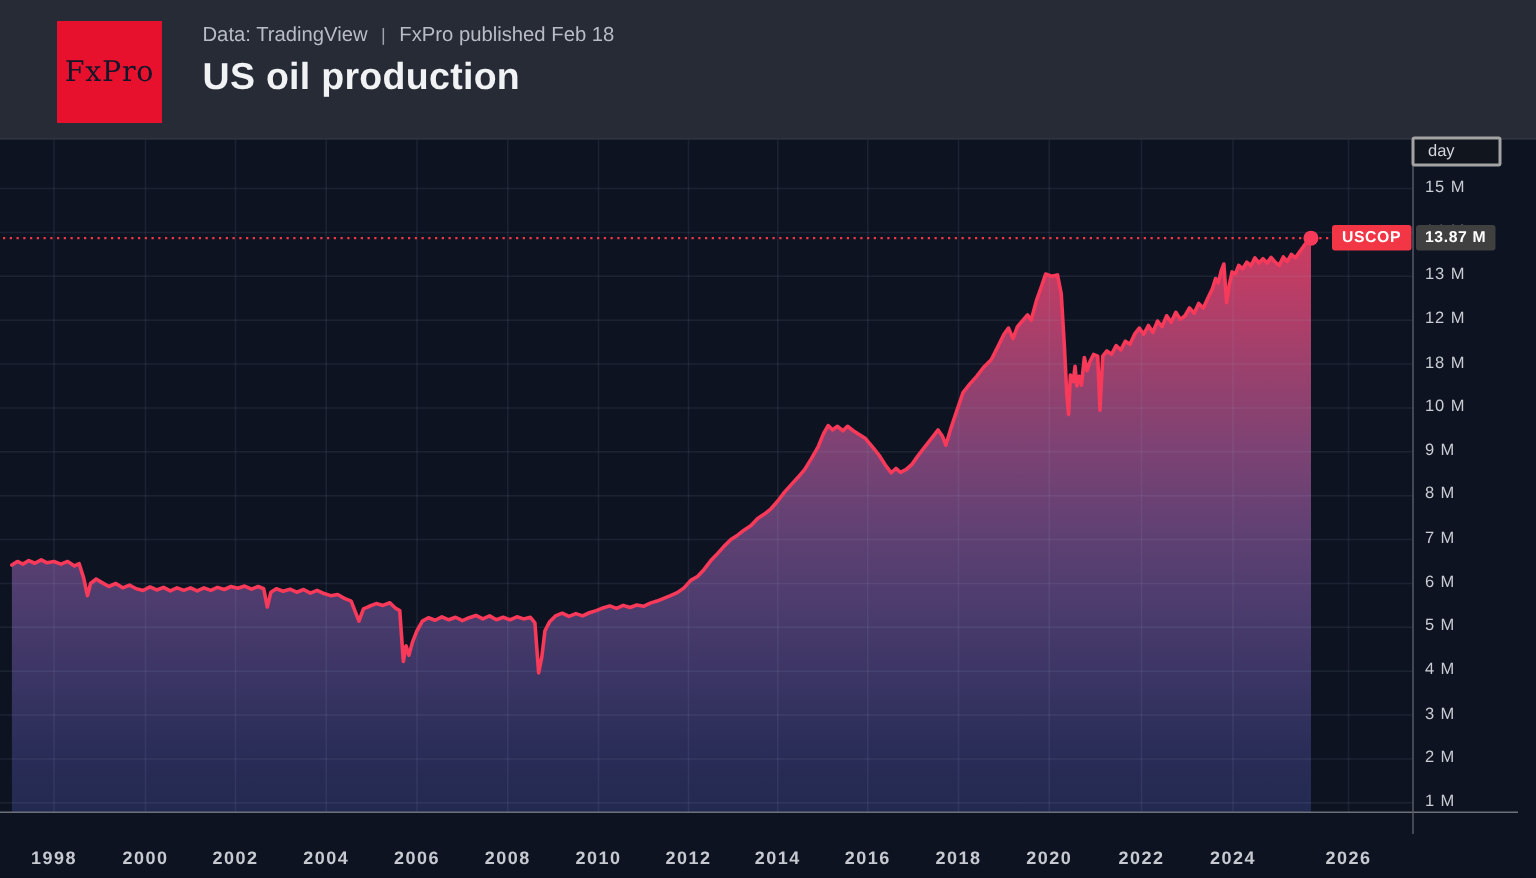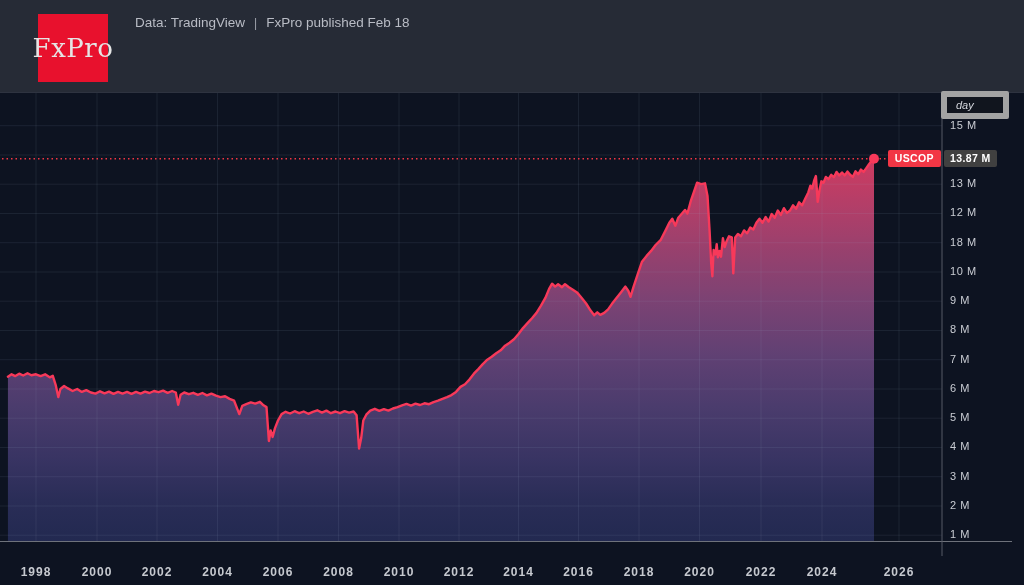--- a/index.html
+++ b/index.html
@@ -4,34 +4,34 @@
 <style>
   html,body{margin:0;padding:0;background:#0d1321;width:1024px;height:585px;overflow:hidden;
     font-family:"Liberation Sans",sans-serif;-webkit-font-smoothing:antialiased;}
   .stage{position:relative;width:1024px;height:585px;background:#0d1321;}
   #chart-svg{position:absolute;left:0;top:0;z-index:1;display:block;}
   
   .header{position:absolute;left:0;top:0;width:1024px;height:92px;background:#262b36;
     border-bottom:1px solid #2e3340;z-index:5;display:flex;align-items:center;}
   .logo{position:absolute;left:38px;top:14px;width:70px;height:68px;display:flex;
     align-items:center;justify-content:center;}
-  .logo-text{font-family:"DejaVu Serif",serif;color:#e5e5e5;font-size:26px;letter-spacing:0.5px;}
+  .logo-text{font-family:"DejaVu Serif",serif;color:#0f172a;font-size:19px;letter-spacing:0.5px;}
   .head-text{position:absolute;left:135px;top:15px;}
   .subtitle{font-size:13.5px;color:#b9bcc5;display:flex;gap:9px;align-items:center;}
   .subtitle .sep{color:#9fa2ab;font-size:12px;}
   .title{font-size:25px;font-weight:bold;color:#f1f2f4;margin-top:7px;letter-spacing:0.2px;}
   
   .y-axis-pane{position:absolute;left:943px;top:92px;width:81px;height:450px;z-index:4;cursor:ns-resize;}
   .y-lbl{position:absolute;left:7px;font-size:11px;color:#c9ccd3;letter-spacing:0.6px;white-space:nowrap;}
   .x-axis-pane{position:absolute;left:0;top:560px;width:1024px;height:42px;z-index:4;cursor:ew-resize;}
   .x-lbl{position:absolute;top:5px;width:56px;margin-left:-28px;text-align:center;
     font-size:12px;font-weight:bold;color:#c6c9cf;letter-spacing:1px;}
   
   .day-chip{position:absolute;left:941px;top:91px;width:56px;height:16px;background:#11151e;
-    border:6px solid #a3a3a3;border-radius:2px;z-index:6;display:flex;align-items:center;cursor:pointer;font-style:italic;}
+    border:2px solid #a3a3a3;border-radius:2px;z-index:6;display:flex;align-items:center;cursor:pointer;}
   .day-chip span{color:#d5d7dd;font-size:11px;padding-left:9px;}
   
   .badge{position:absolute;height:17px;line-height:17px;border-radius:2px;z-index:6;
     font-size:10.5px;font-weight:bold;color:#ffffff;text-align:right;letter-spacing:0.4px;}
   .badge-symbol{right:83px;padding:0 7px;}
   .badge-price{left:944px;padding:0 6px;}
 </style>
 </head>
 <body style="background: rgb(13, 19, 33);">
 
@@ -95,20 +95,21 @@
   <div class="header" style="background: rgb(38, 43, 54);">
     <div class="logo" id="logo-box" style="background: rgb(232, 17, 45);">
       <span class="logo-text">FxPro</span>
     </div>
     <div class="head-text">
       <div class="subtitle">
         <span>Data: TradingView</span>
         <span class="sep">|</span>
         <span>FxPro published Feb 18</span>
       </div>
+      <div class="title">US oil production</div>
     </div>
   </div>
 
   <div class="day-chip">
     <span>day</span>
   </div>
 
   <div class="y-axis-pane" id="y-axis-pane">
       <div class="y-lbl" style="top: 26.7px; text-align: center;">15 M</div>
       <div class="y-lbl" style="top: 55.95px;">14 M</div>

